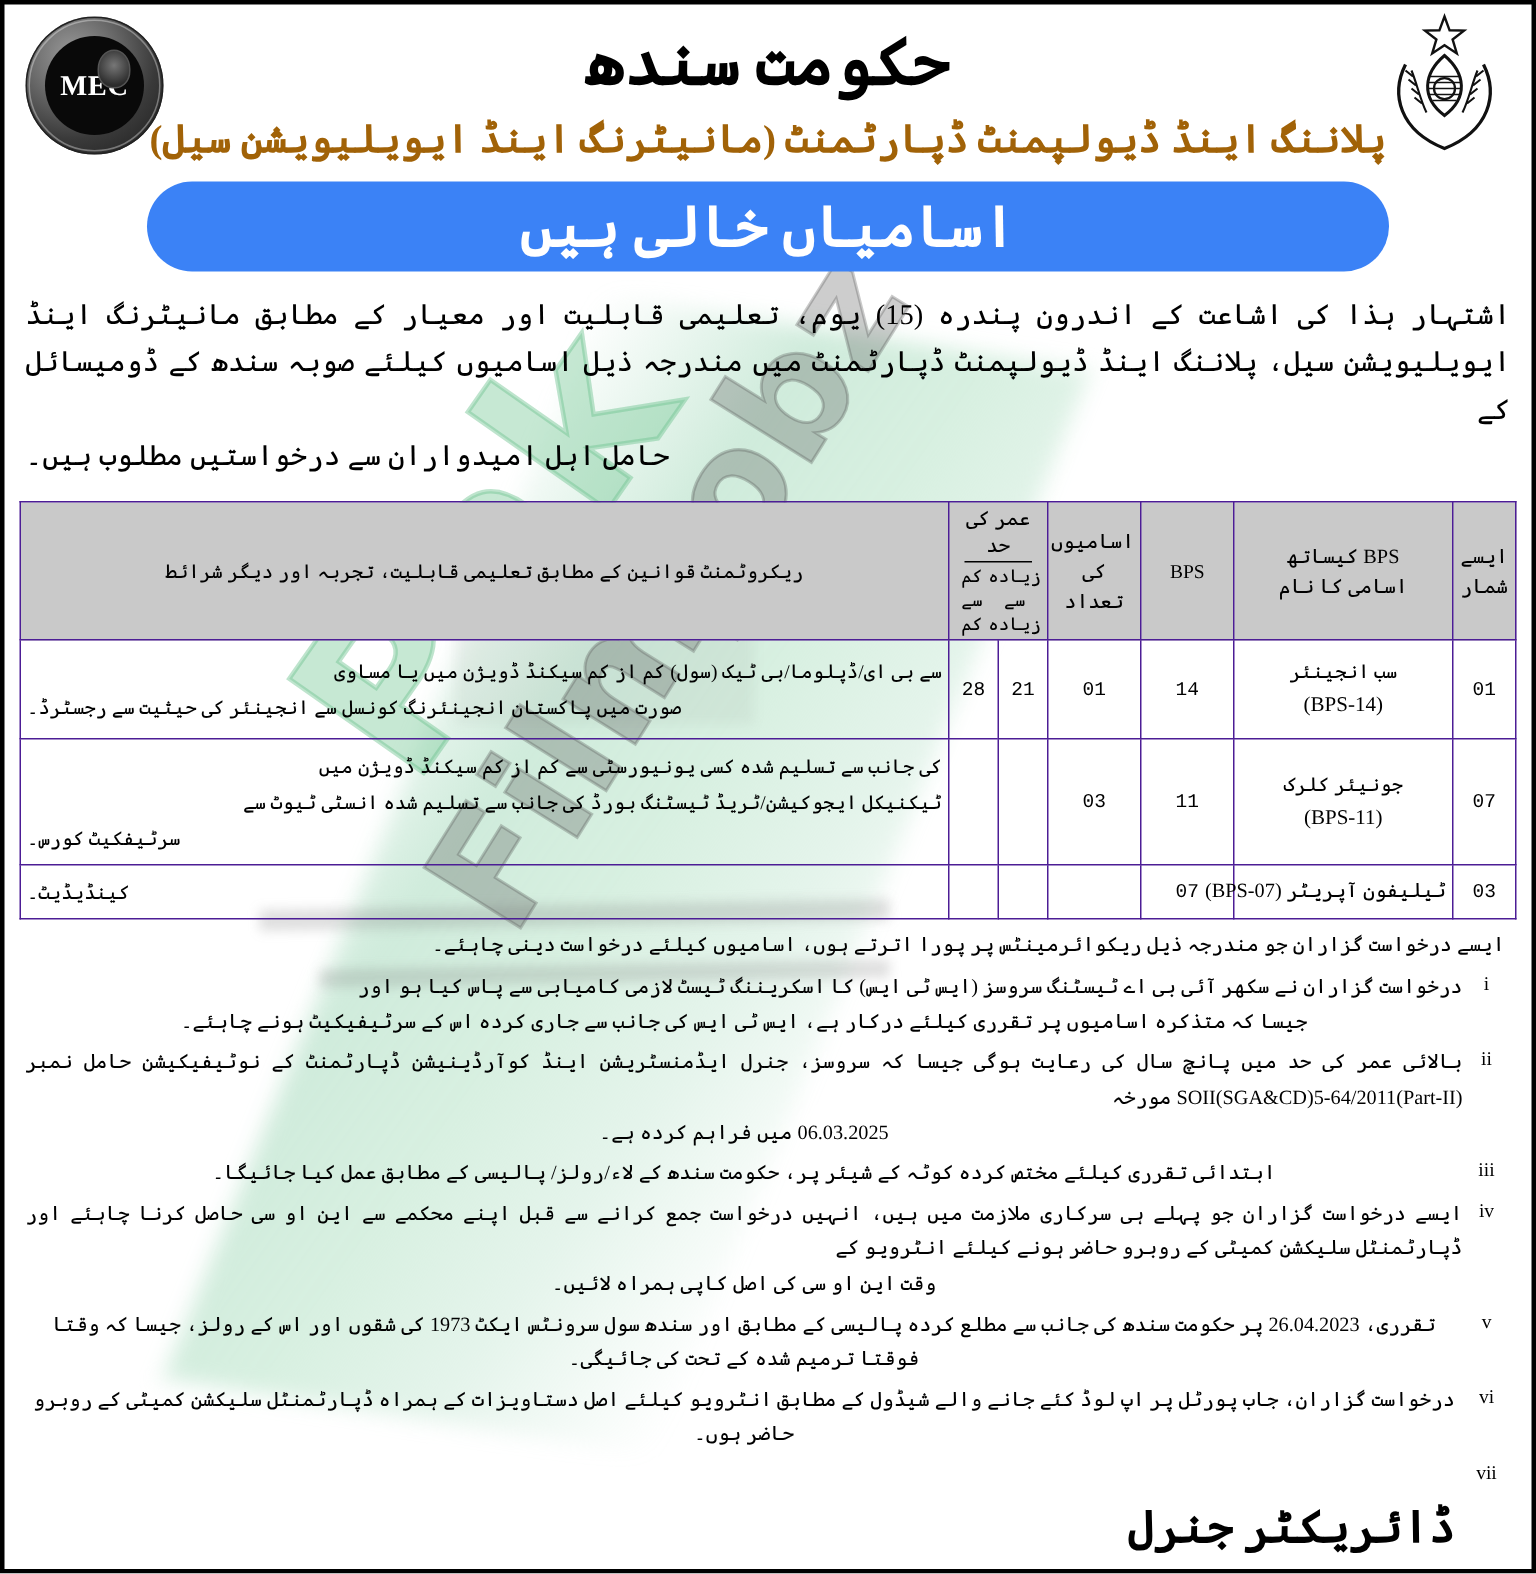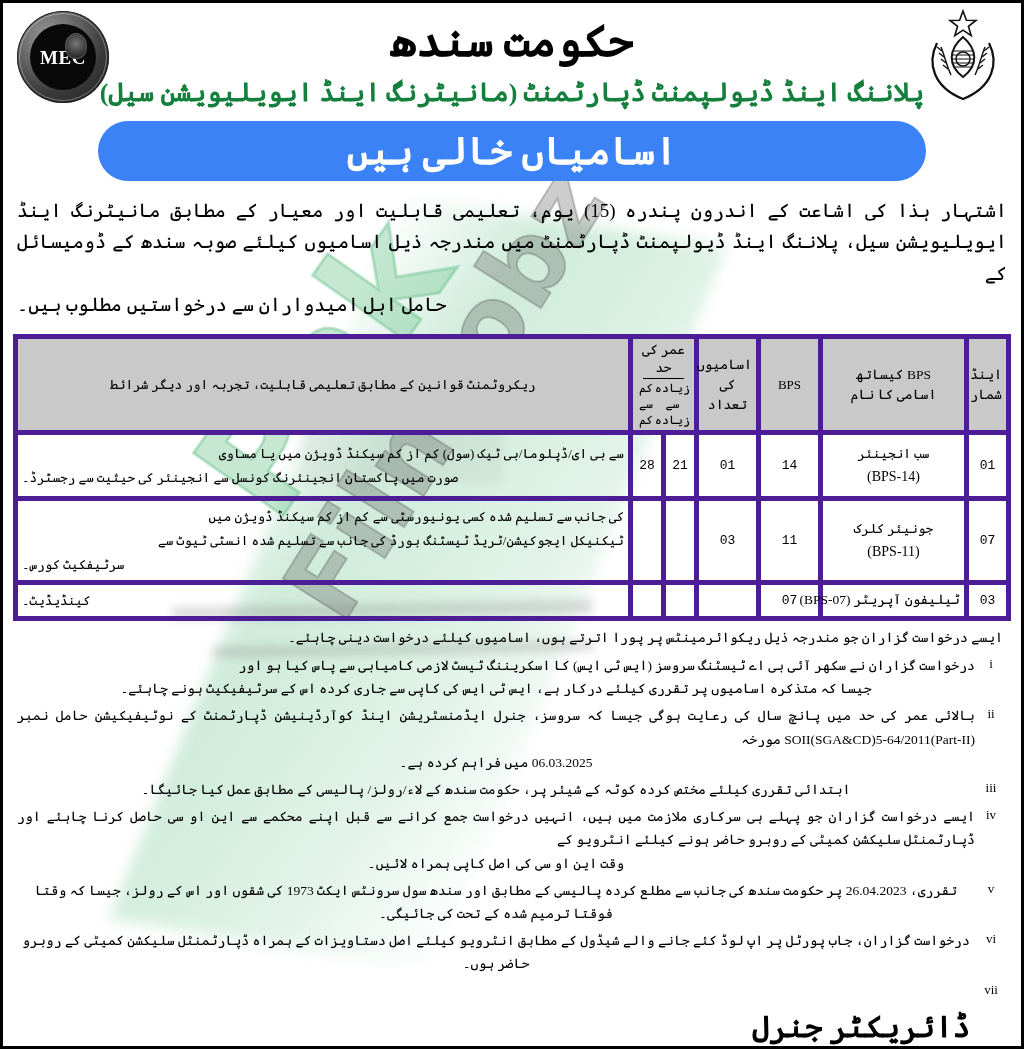--- a/index.html
+++ b/index.html
@@ -152,21 +152,21 @@
     letter-spacing: 1px;
     color: #000000;
     padding-top: 6px;
     direction: rtl;
   }
   .dept-line {
     text-align: center;
     font-family: "Liberation Serif", "DejaVu Serif", serif;
     font-size: 26px;
     font-weight: bold;
-    color: #15803d;
+    color: #a16207;
     padding-top: 10px;
     direction: rtl;
   }
   .vacancy-banner {
     margin: 13px auto 0 auto;
     width: 828px;
     height: 60px;
     background: #3b82f6;
     border-radius: 30px;
     display: flex;
@@ -205,21 +205,21 @@
     margin: 8px 10px 0 10px;
     z-index: 10;
   }
   table.jobs {
     width: 100%;
     border-collapse: collapse;
     direction: rtl;
     table-layout: fixed;
   }
   table.jobs th, table.jobs td {
-    border: 5px solid #4c1d95;
+    border: 1px solid #4c1d95;
     padding: 2px 4px;
     vertical-align: middle;
     font-size: 13px;
     color: #000;
   }
   table.jobs thead th {
     background: #c9c9c9;
     font-weight: normal;
     text-align: center;
     height: 58px;
@@ -393,21 +393,21 @@
     <div class="intro-line">اشتہار ہذا کی اشاعت کے اندرون پندرہ (15) یوم، تعلیمی قابلیت اور معیار کے مطابق مانیٹرنگ اینڈ ایویلیویشن سیل، پلاننگ اینڈ ڈیولپمنٹ ڈپارٹمنٹ میں مندرجہ ذیل اسامیوں کیلئے صوبہ سندھ کے ڈومیسائل کے</div>
     <div class="intro-line l2">حامل اہل امیدواران سے درخواستیں مطلوب ہیں۔</div>
   </div>
 
   <div class="tbl-wrap">
     <table class="jobs">
       <thead>
         <tr>
           <th class="c-sr">
             <div class="th-stack">
-              <div>اینڈ</div>
+              <div>ایسے</div>
               <div>شمار</div>
             </div>
           </th>
           <th class="c-post">
             <div class="th-stack">
               <div>BPS کیساتھ</div>
               <div>اسامی کا نام</div>
             </div>
           </th>
           <th class="c-bps">BPS</th>
@@ -484,21 +484,21 @@
   </div>
 
   <div class="cond-wrap">
 
     <div class="cond-head">ایسے درخواست گزاران جو مندرجہ ذیل ریکوائرمینٹس پر پورا اترتے ہوں، اسامیوں کیلئے درخواست دینی چاہئے۔</div>
 
     <div class="cond-item">
       <div class="cond-rn">i</div>
       <div class="cond-txt">
         <span class="tl">درخواست گزاران نے سکھر آئی بی اے ٹیسٹنگ سروسز (ایس ٹی ایس) کا اسکریننگ ٹیسٹ لازمی کامیابی سے پاس کیا ہو اور</span>
-        <span class="tl ctr">جیسا کہ متذکرہ اسامیوں پر تقرری کیلئے درکار ہے، ایس ٹی ایس کی کاپی سے جاری کردہ اس کے سرٹیفیکیٹ ہونے چاہئے۔</span>
+        <span class="tl ctr">جیسا کہ متذکرہ اسامیوں پر تقرری کیلئے درکار ہے، ایس ٹی ایس کی جانب سے جاری کردہ اس کے سرٹیفیکیٹ ہونے چاہئے۔</span>
       </div>
     </div>
 
     <div class="cond-item">
       <div class="cond-rn">ii</div>
       <div class="cond-txt">
         <span class="tl">بالائی عمر کی حد میں پانچ سال کی رعایت ہوگی جیسا کہ سروسز، جنرل ایڈمنسٹریشن اینڈ کوآرڈینیشن ڈپارٹمنٹ کے نوٹیفیکیشن حامل نمبر SOII(SGA&amp;CD)5-64/2011(Part-II) مورخہ</span>
         <span class="tl ctr">06.03.2025 میں فراہم کردہ ہے۔</span>
       </div>
     </div>

